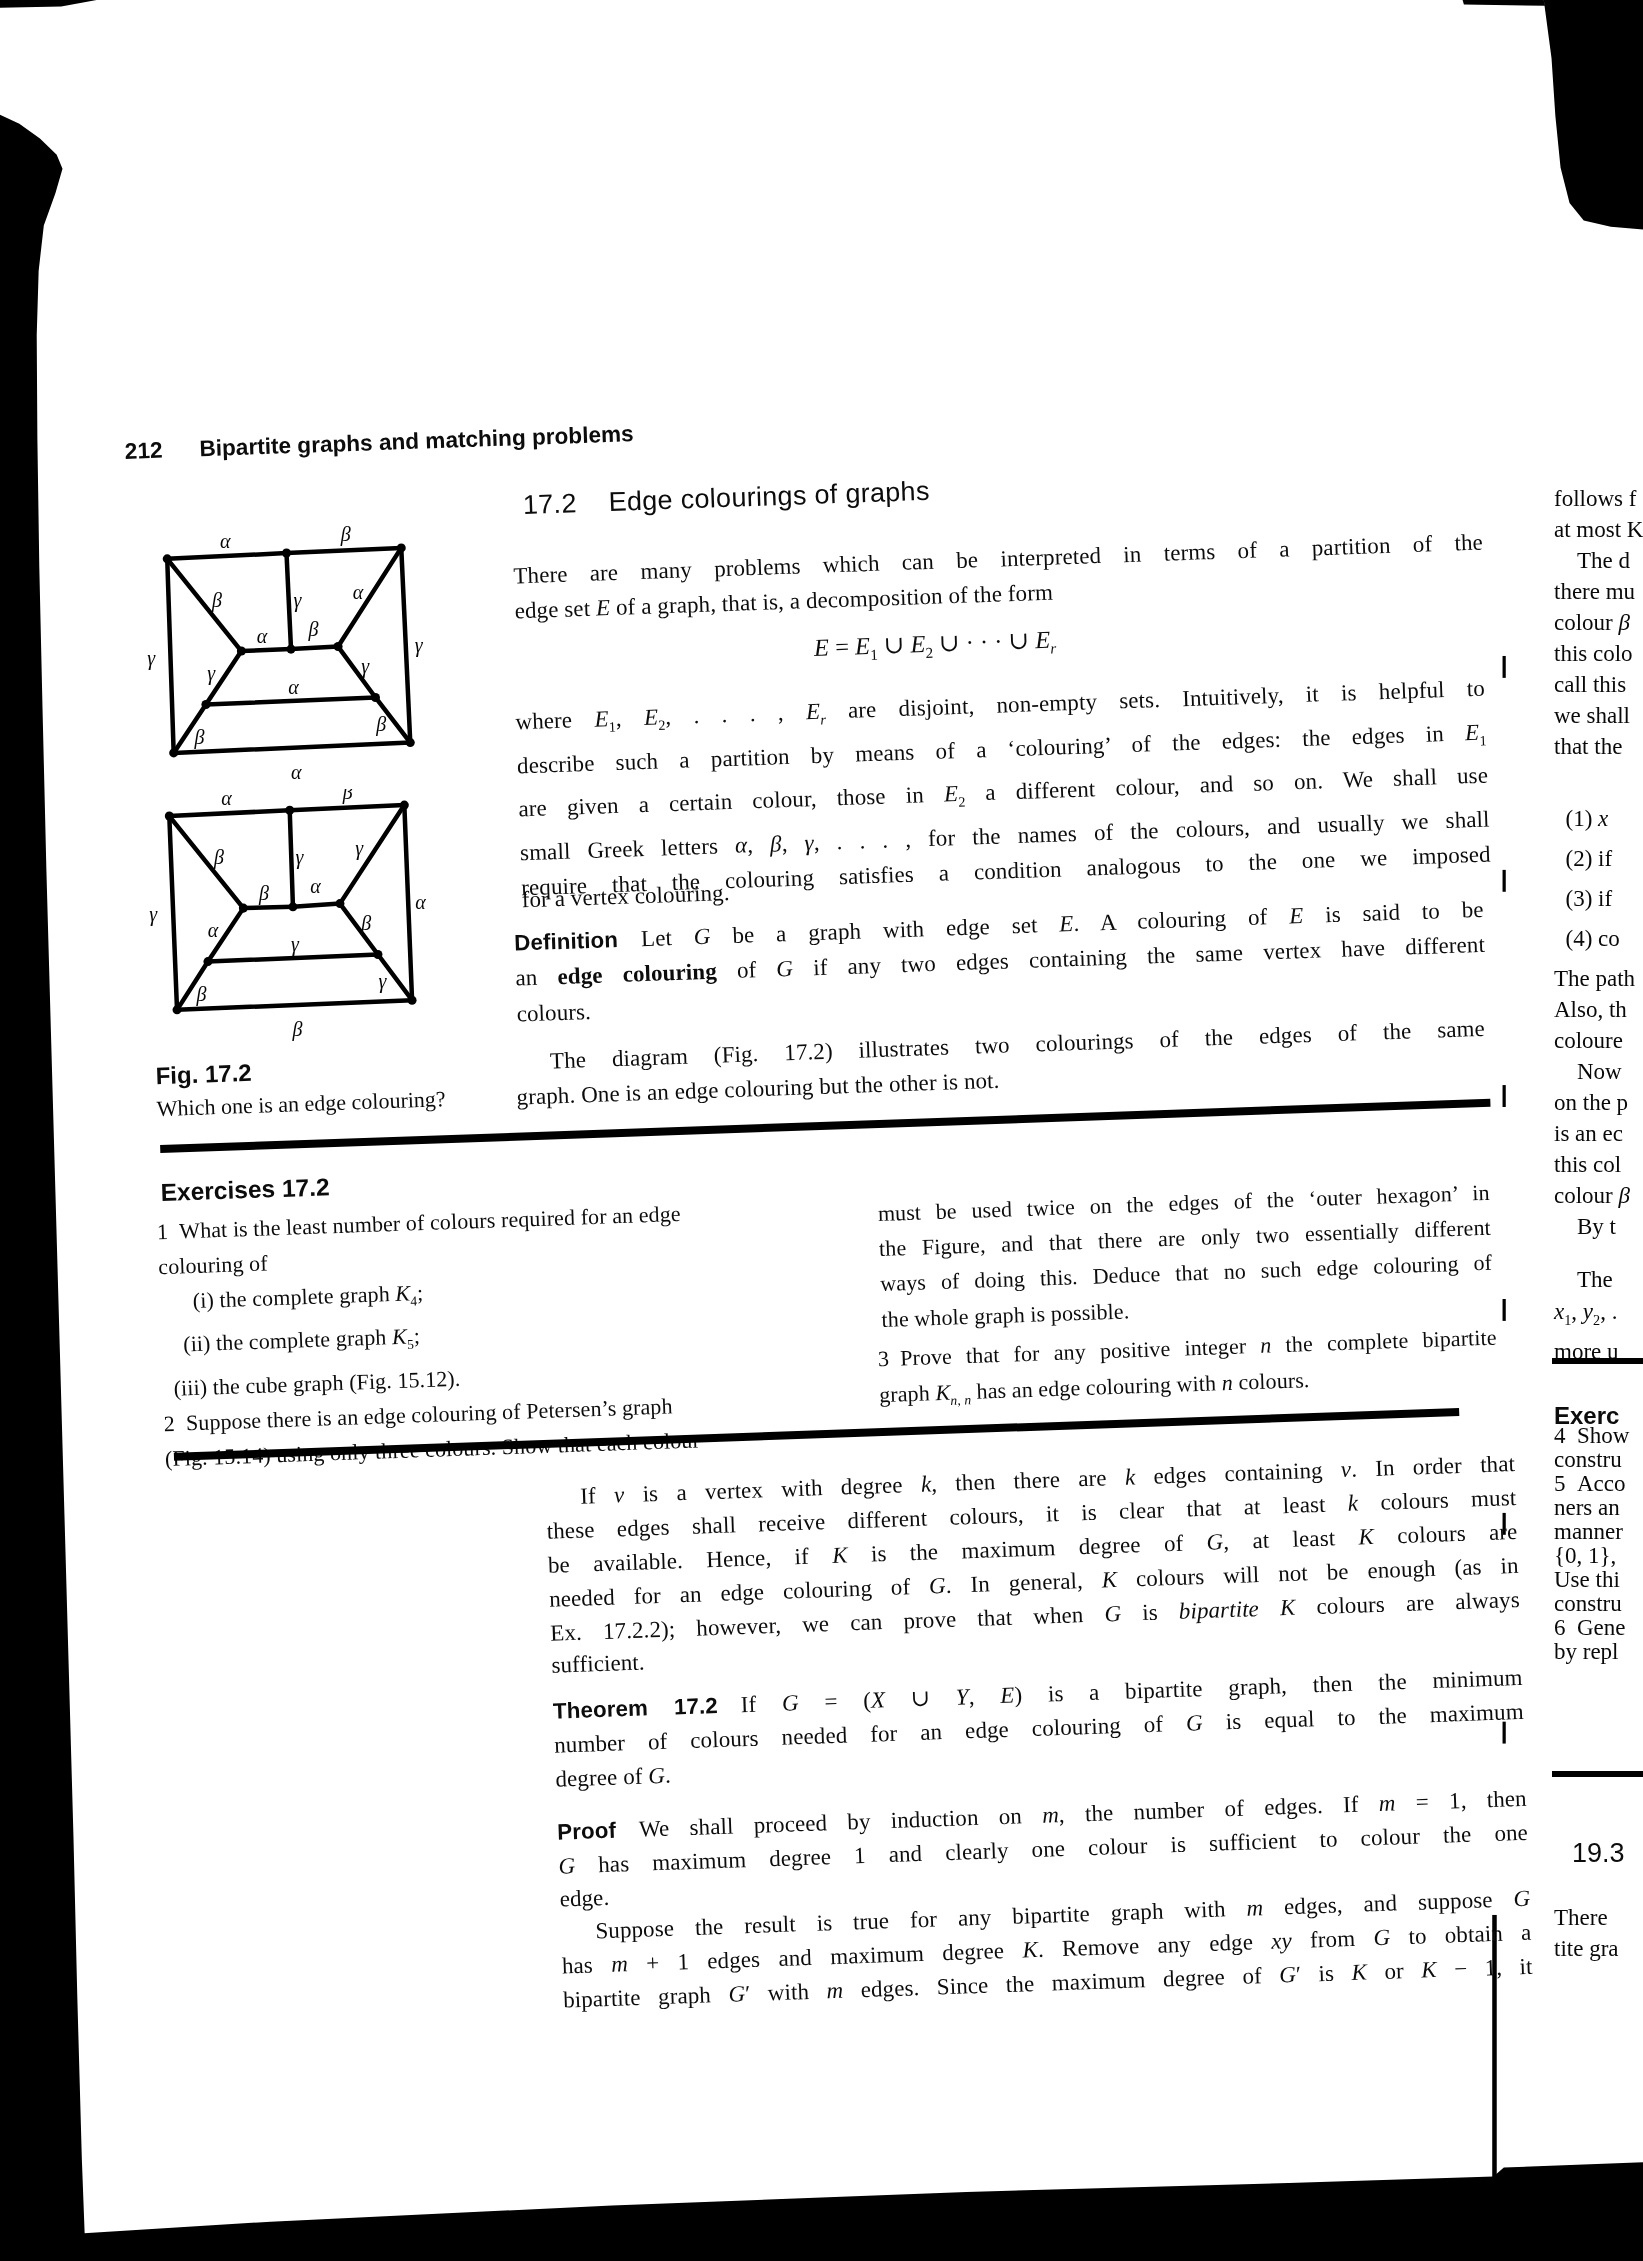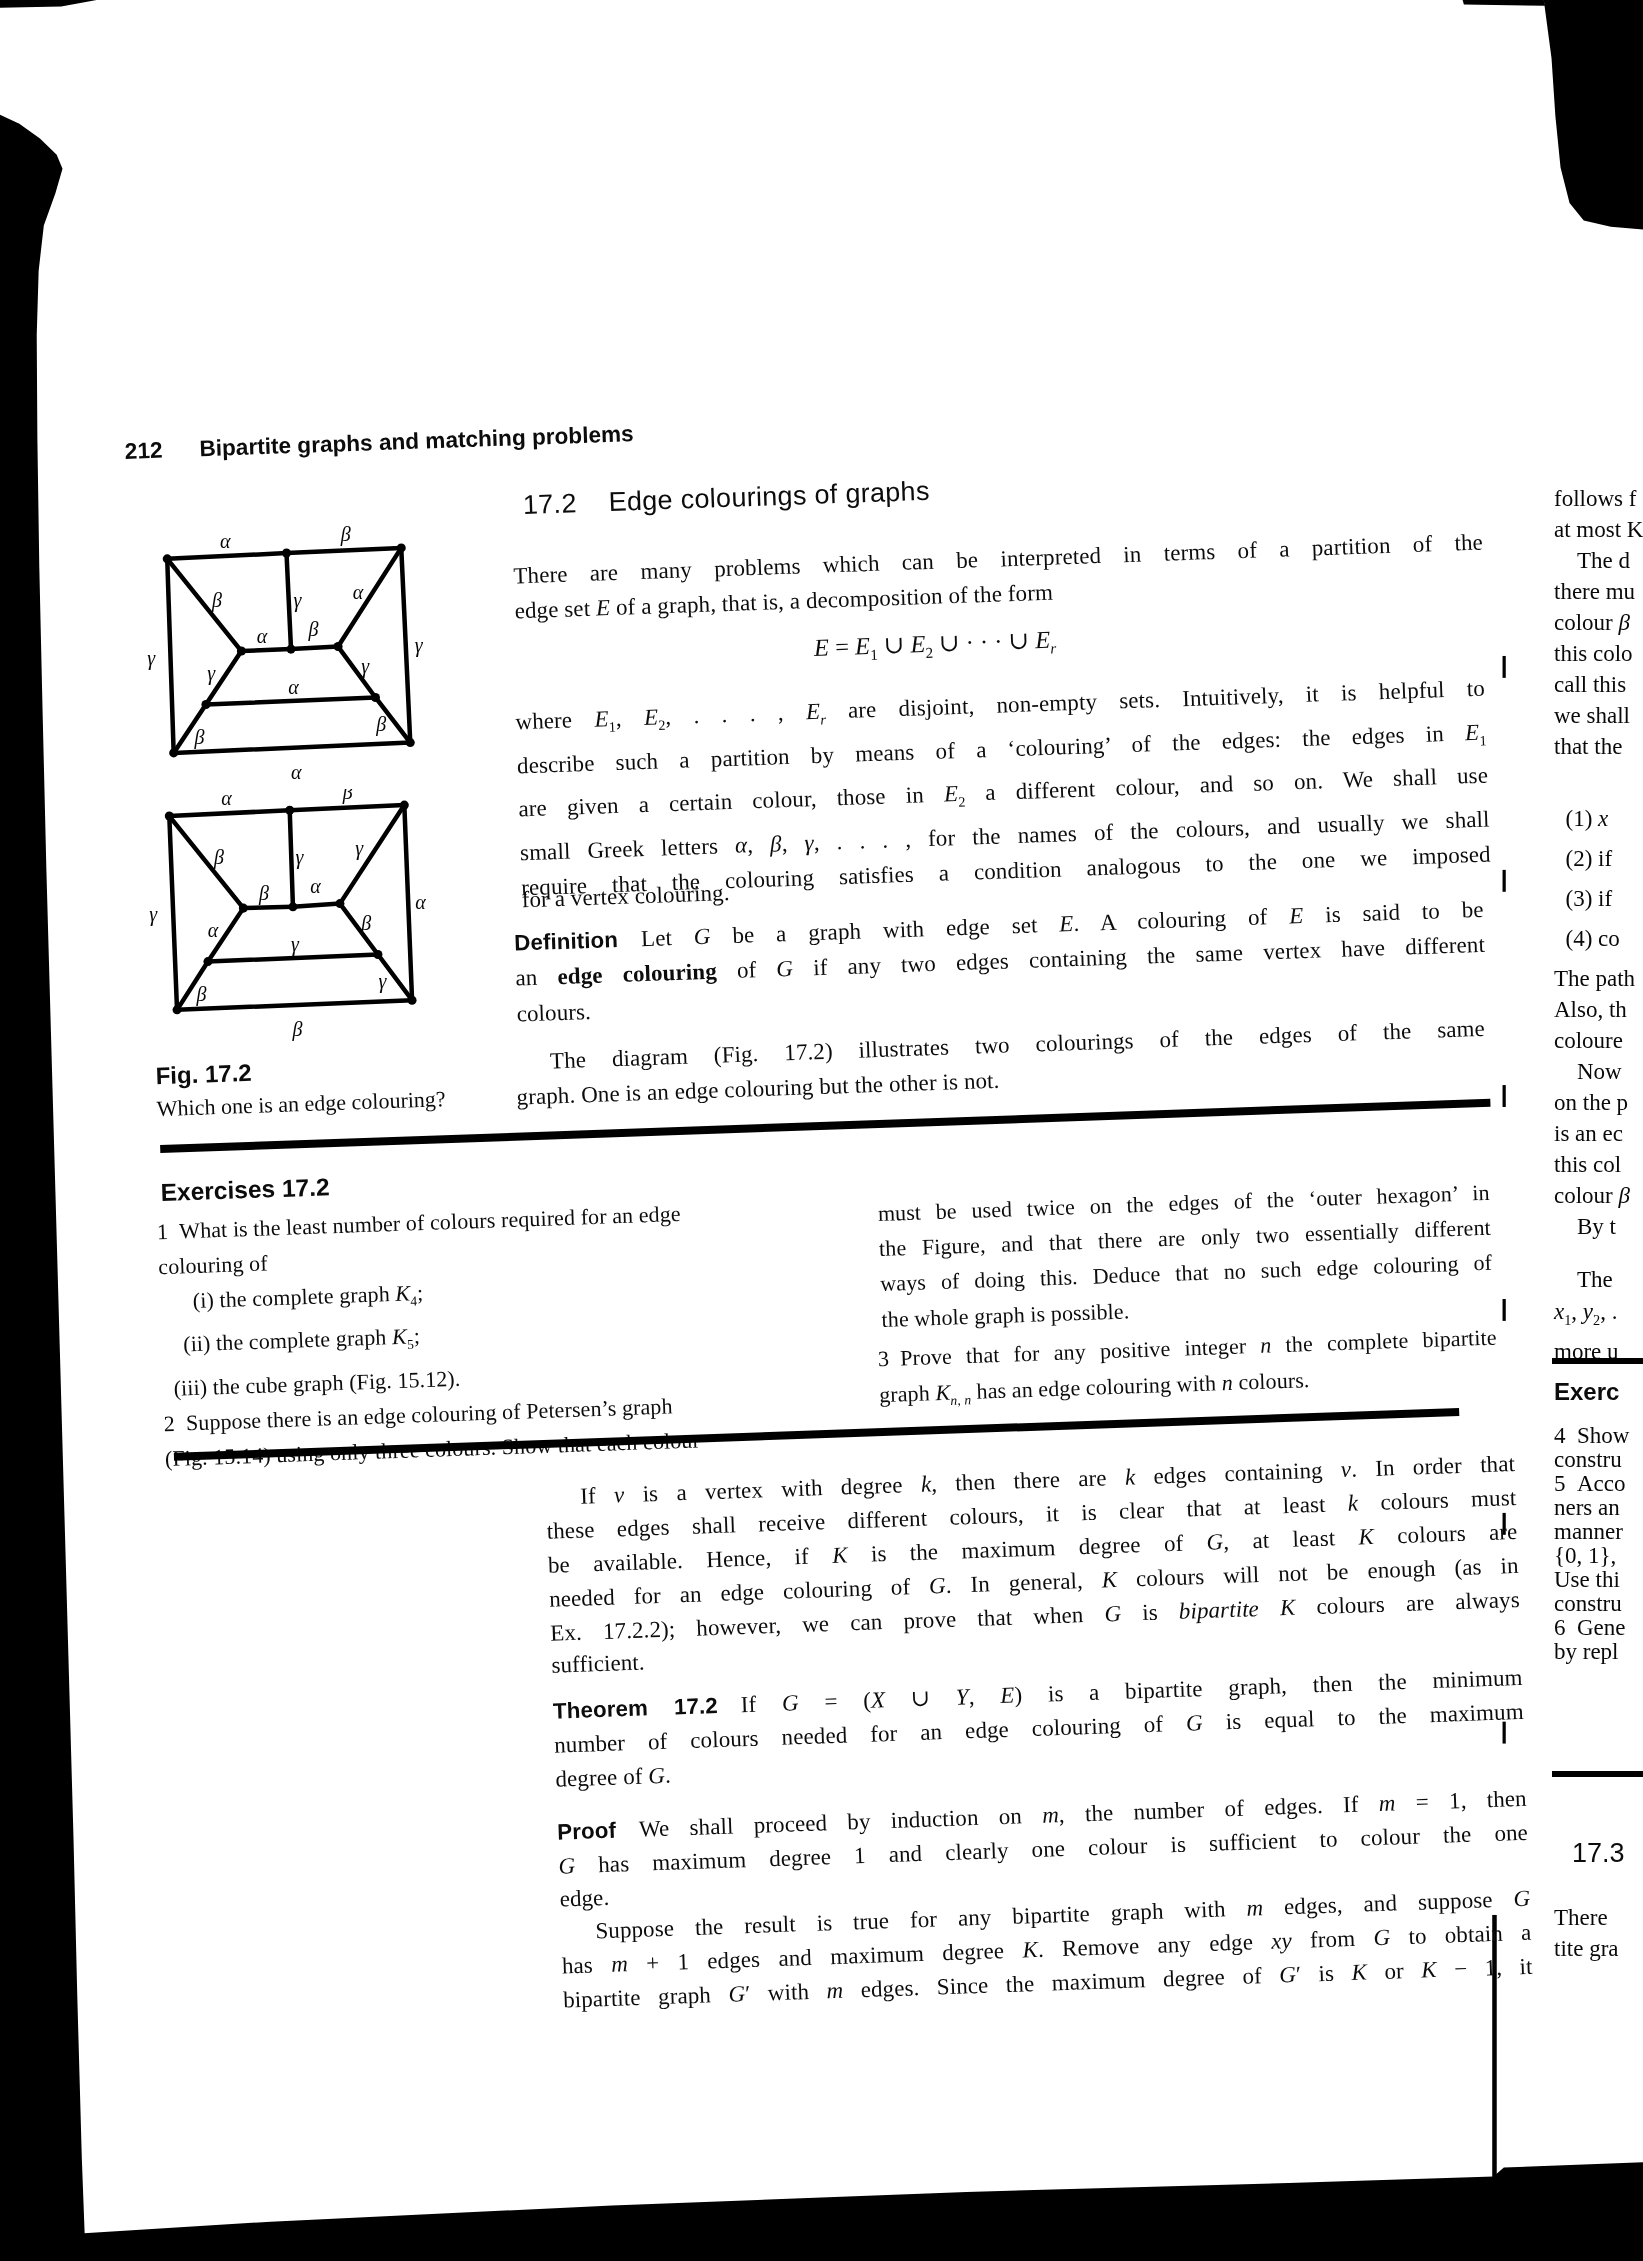--- a/index.html
+++ b/index.html
@@ -21,21 +21,21 @@
   .figcap-text{font:22px "Liberation Serif",serif;margin-top:5.8px;white-space:nowrap;}
   .rule{position:absolute;height:8.4px;background:#000;}
   b.hw{font-family:"Liberation Sans",sans-serif;font-weight:bold;font-size:.97em;}
   sub{font-size:.62em;}
   .fig{position:absolute;z-index:2;}
   .fig line{stroke:#000;stroke-width:7;stroke-linecap:round;}
   .fig circle{fill:#000;}
   .fig text{font:italic 31px "Liberation Serif","DejaVu Serif",serif;fill:#070707;text-anchor:middle;}
   .sliver{position:absolute;left:0;top:0;z-index:2;}
   .sl{position:absolute;font-size:23px;color:#090909;white-space:pre;line-height:31px;}
-  .sl-h{position:absolute;font:bold 24px "Liberation Sans",sans-serif;}
+  .sl-h{position:absolute;font:bold 24px "Liberation Sans",sans-serif;margin-top:24px;}
   .sl-sec{position:absolute;font:27px "Liberation Sans",sans-serif;}
   .sl-rule{position:absolute;height:6.4px;background:#000;}
 </style>
 </head>
 <body>
 
 <div class="page">
 
   <svg class="artifacts" width="1643" height="2261" viewBox="0 0 2550 3509">
     <polygon fill="#000" points="2396,0 2408,90 2414,180 2422,260 2436,315 2458,342 2500,352 2550,356 2550,0"></polygon>
@@ -210,18 +210,18 @@
 
   <div class="sliver">
     <div class="sl" style="left:1554px;top:483px">follows f<br>at most K<br> The d<br>there mu<br>colour <i>β</i><br>this colo<br>call this<br>we shall<br>that the</div>
     <div class="sl" style="left:1554px;top:799px;line-height:40px"> (1) <i>x</i><br> (2) if<br> (3) if<br> (4) co</div>
     <div class="sl" style="left:1554px;top:963px">The path<br>Also, th<br>coloure<br> Now<br>on the p<br>is an ec<br>this col<br>colour <i>β</i><br> By t</div>
     <div class="sl" style="left:1554px;top:1264px;line-height:32px"> The<br><i>x</i><sub>1</sub>, <i>y</i><sub>2</sub>, .<br>more u</div>
     <div class="sl-rule" style="left:1552px;top:1358px;width:92px"></div>
     <div class="sl-h" style="left:1554px;top:1378px">Exerc</div>
     <div class="sl" style="left:1554px;top:1424px;line-height:24px">4 Show<br>constru<br>5 Acco<br>ners an<br>manner<br>{0, 1},<br>Use thi<br>constru<br>6 Gene<br>by repl</div>
     <div class="sl-rule" style="left:1552px;top:1771px;width:92px"></div>
-    <div class="sl-sec" style="left:1572px;top:1838px">17.3</div>
+    <div class="sl-sec" style="left:1572px;top:1838px">19.3</div>
     <div class="sl" style="left:1554px;top:1902px">There<br>tite gra</div>
   </div>
 
 </div>
 
 
 </body></html>

